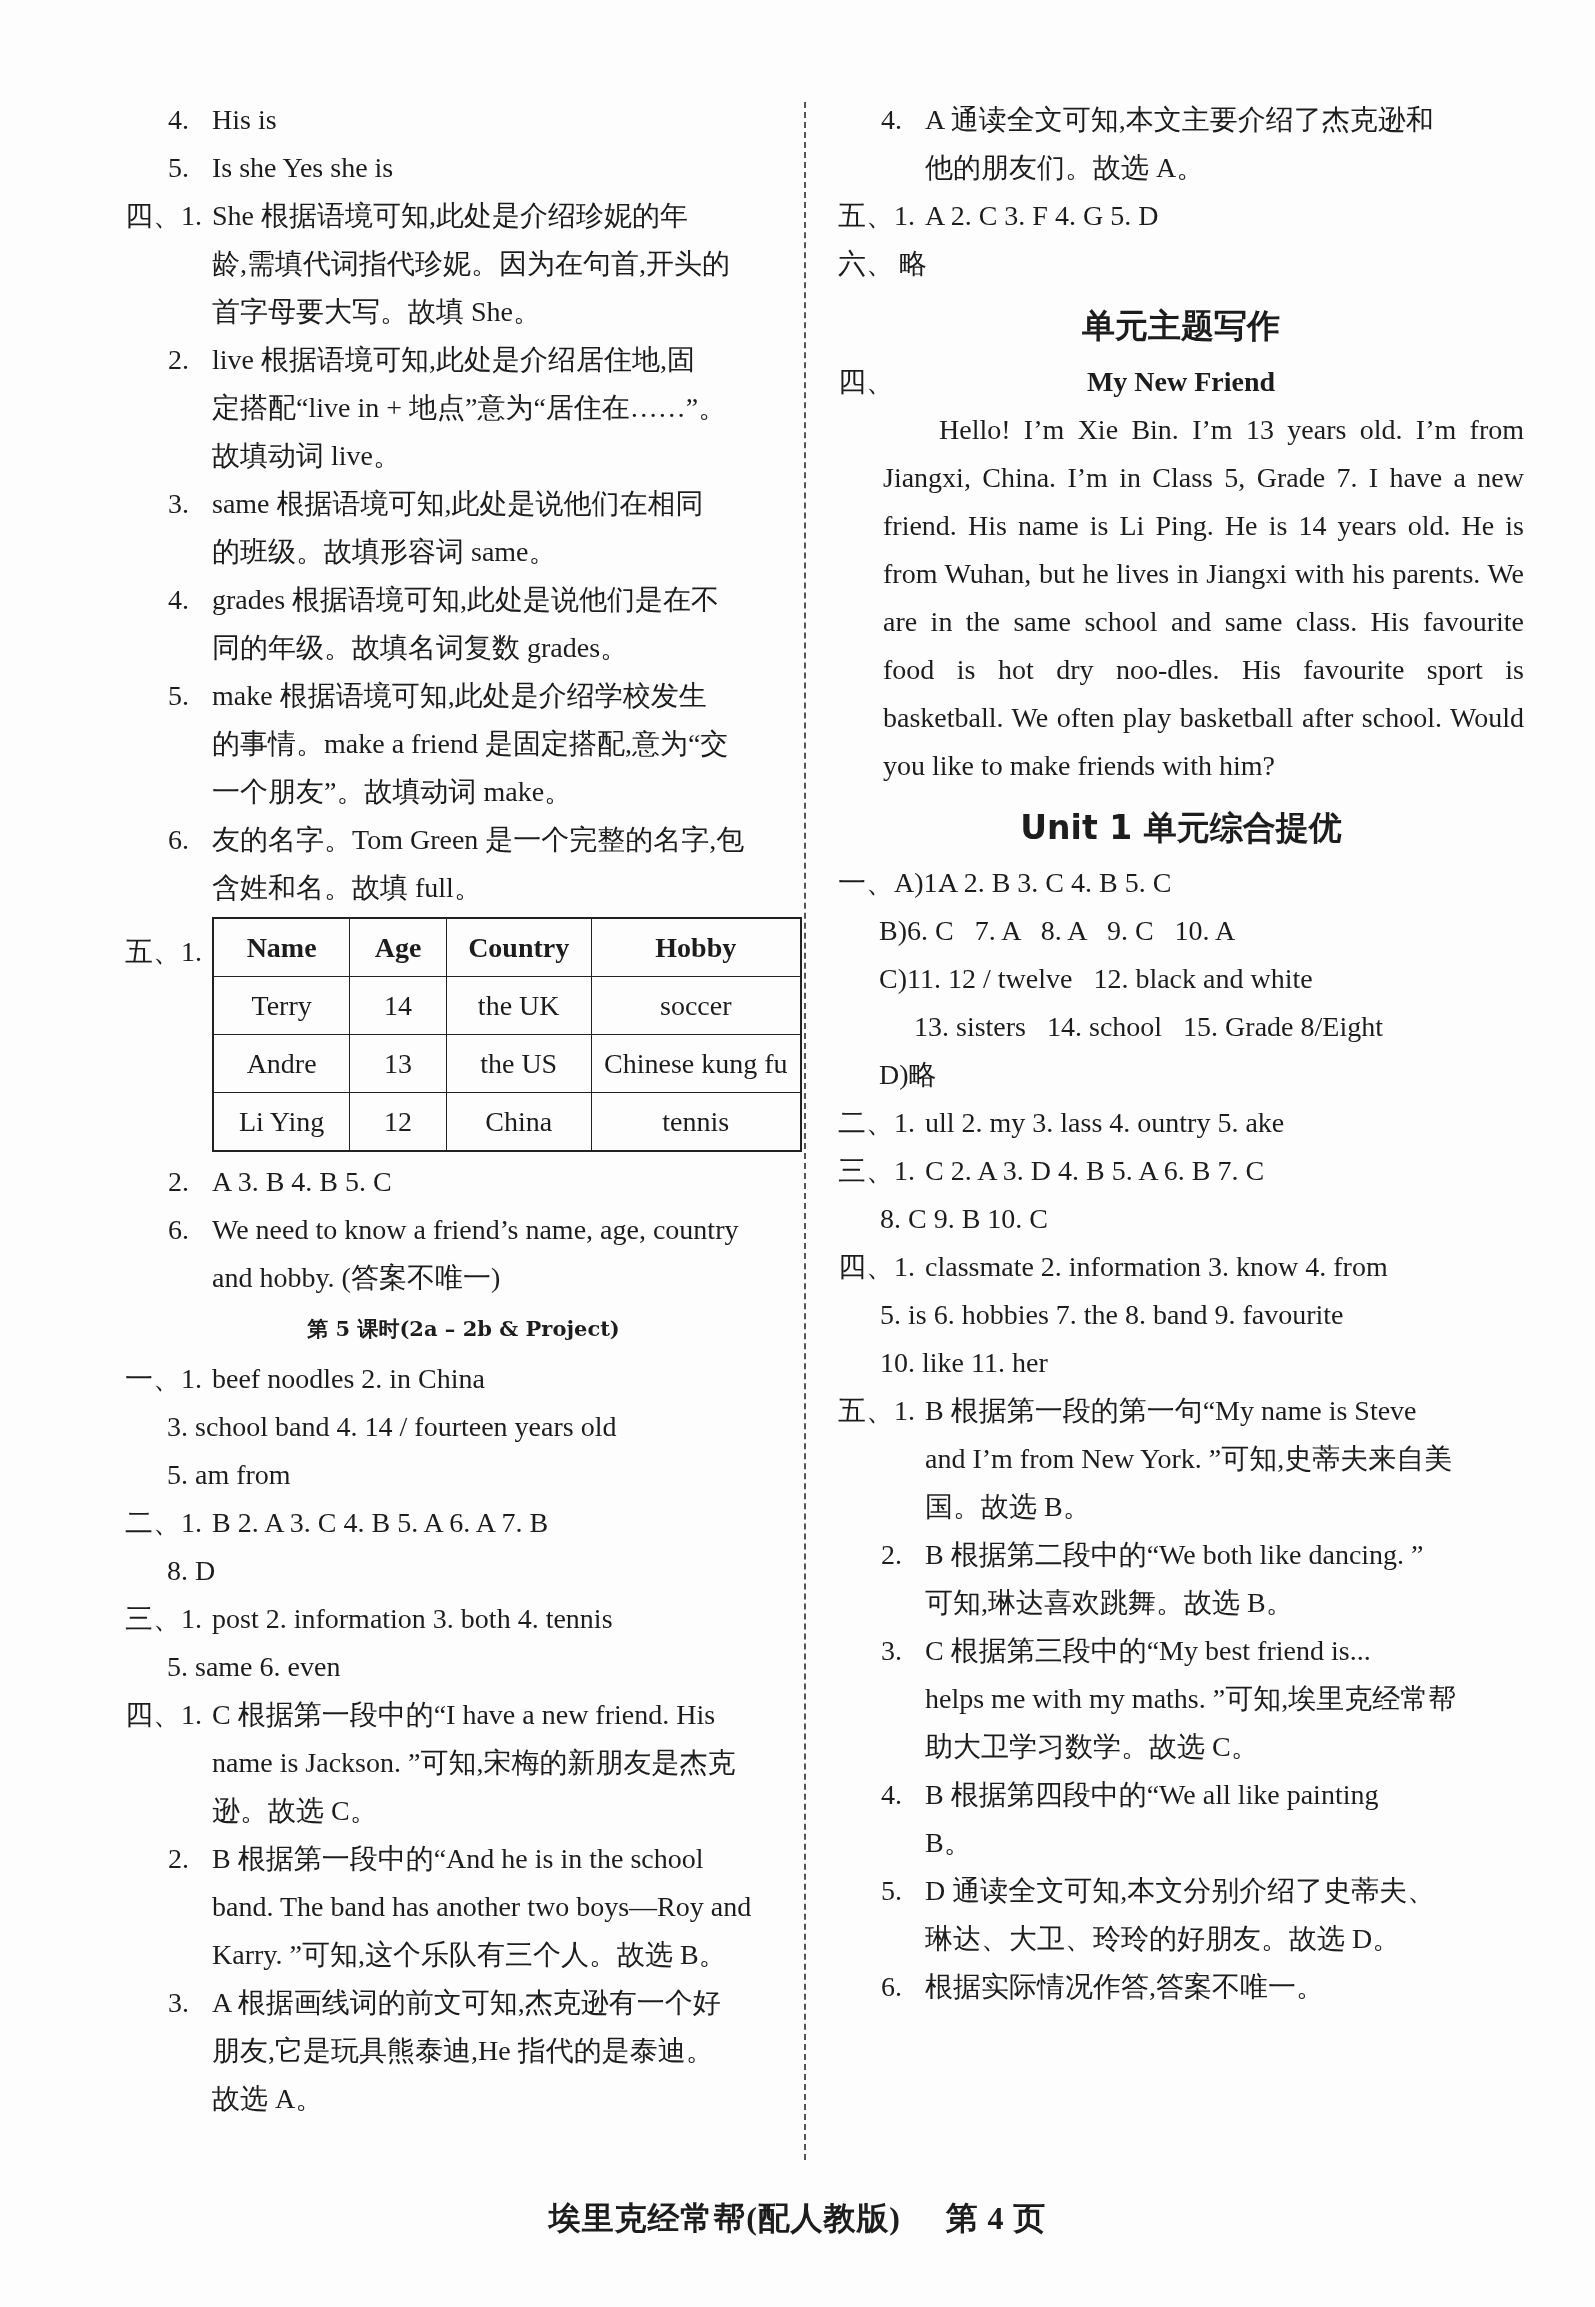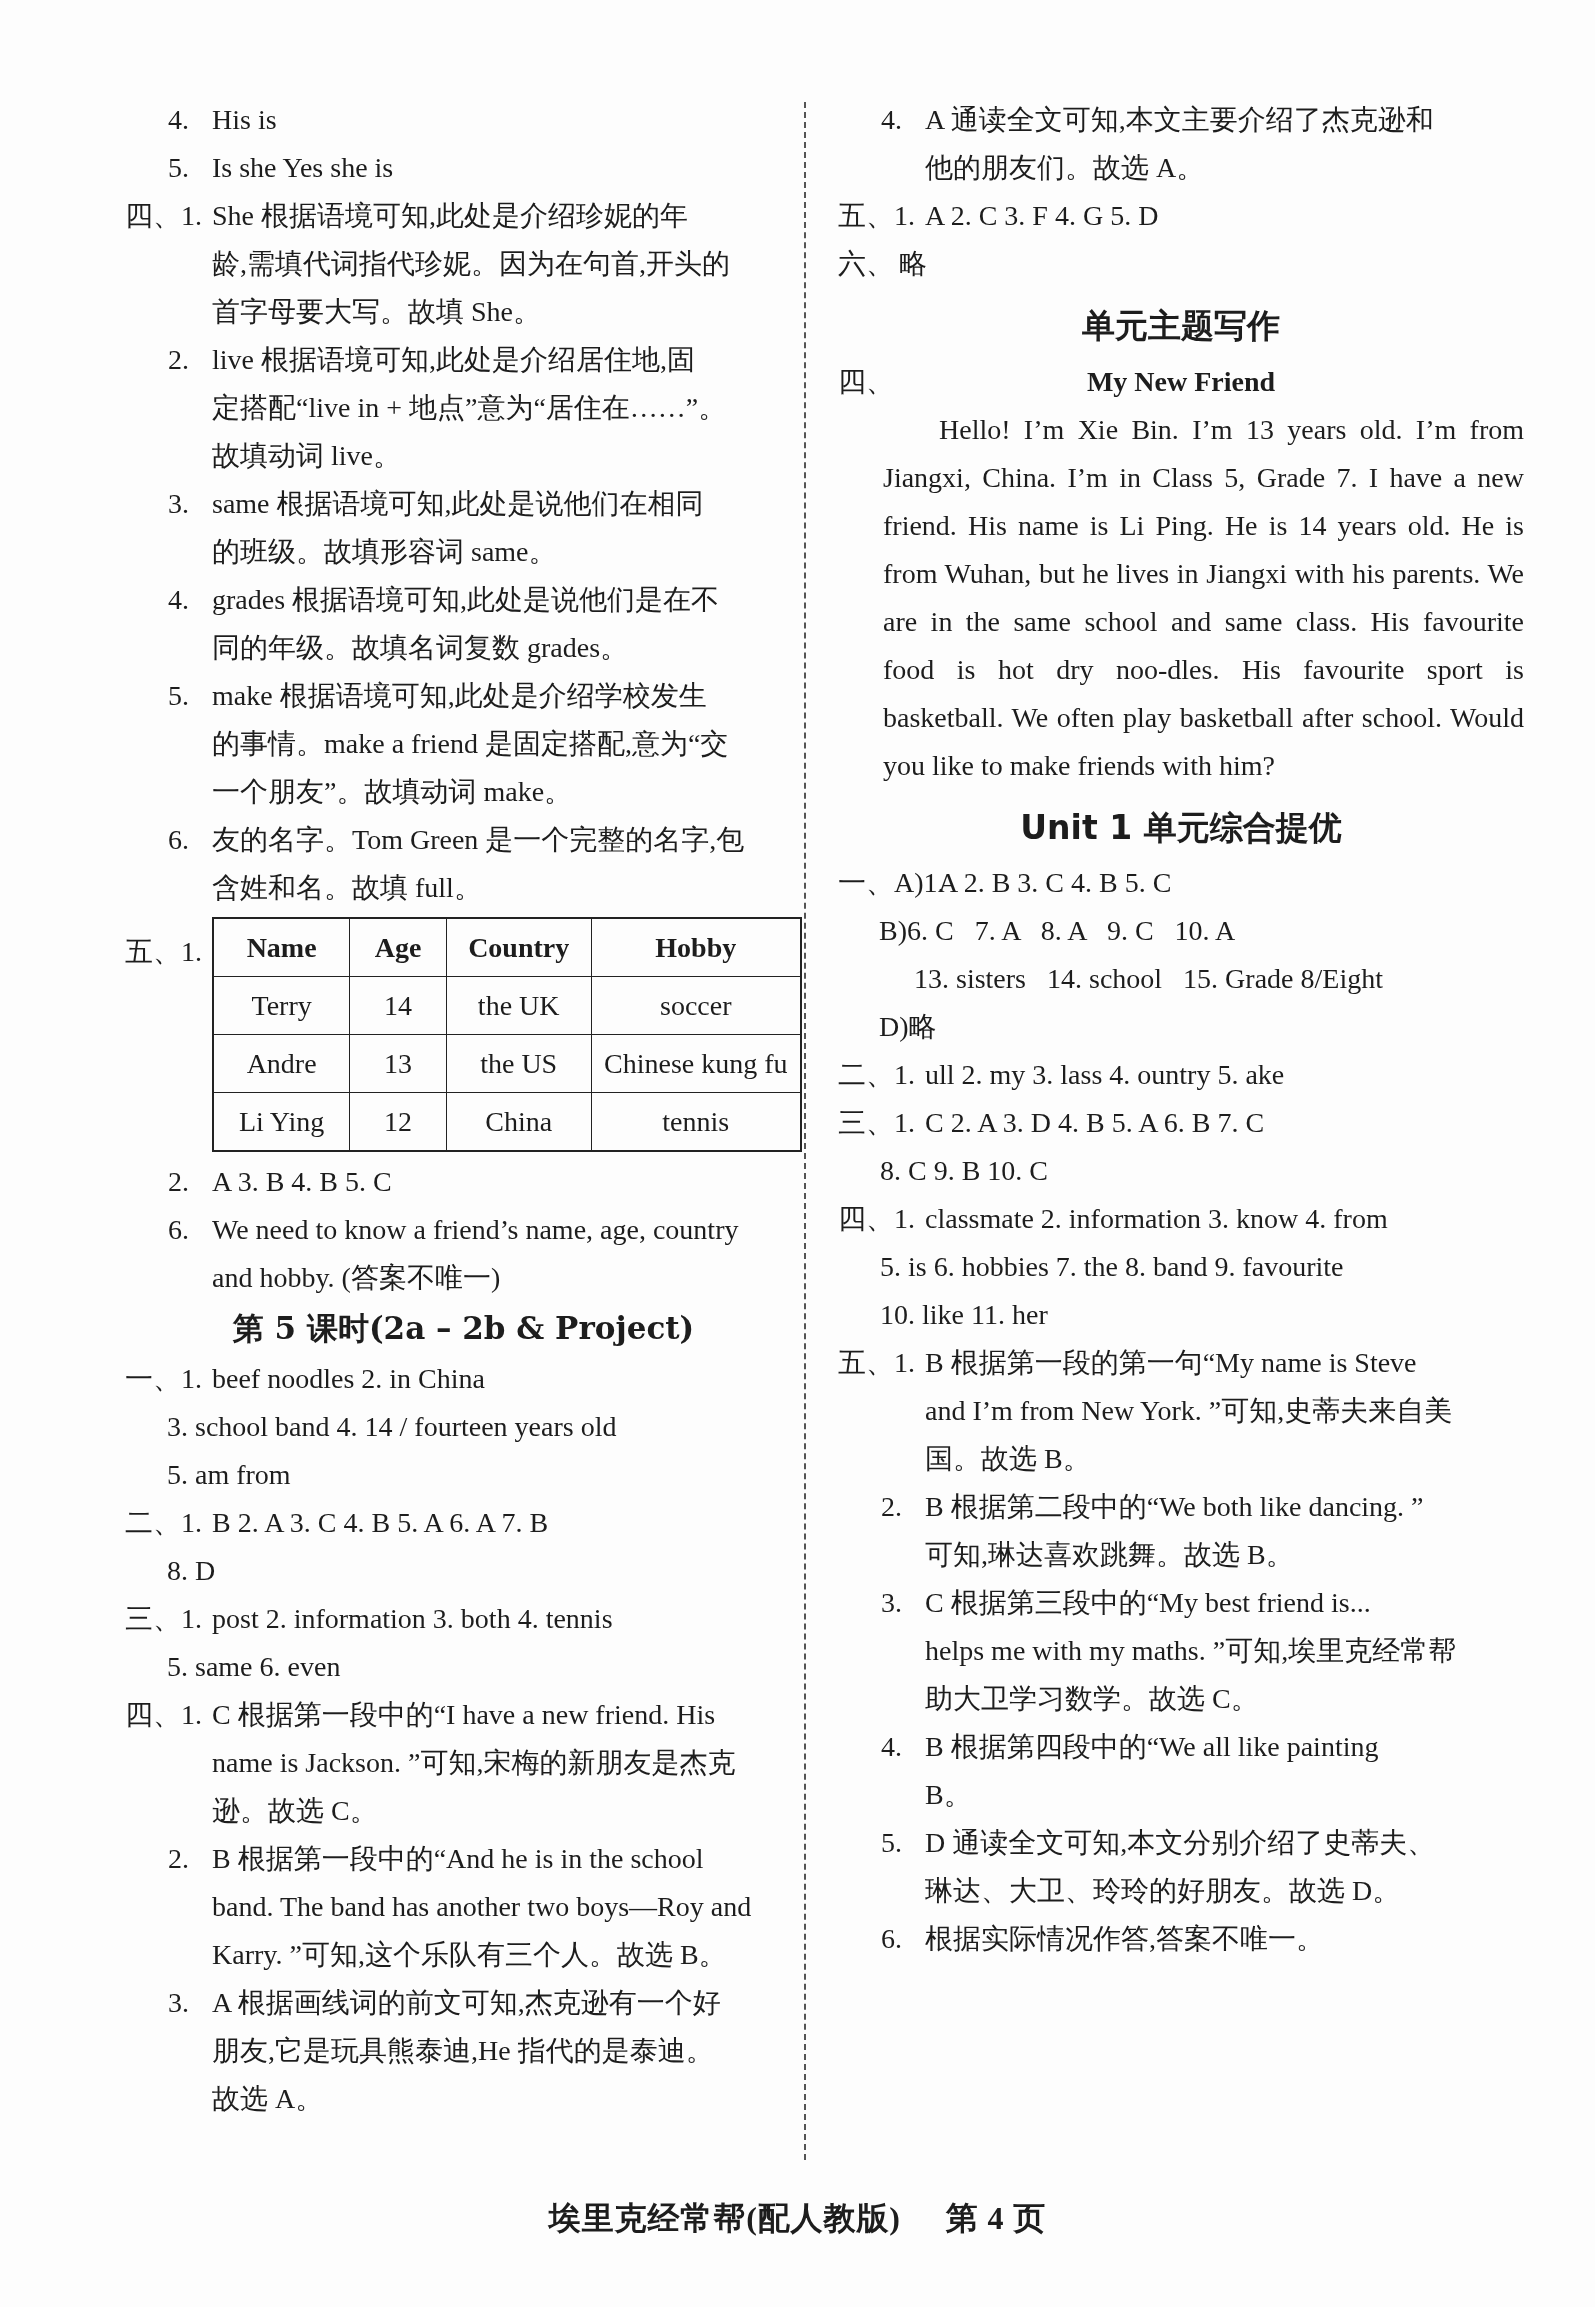--- a/index.html
+++ b/index.html
@@ -20,21 +20,21 @@
   }
   .item { position: relative; padding-left: 87px; }
   .item .lab { position: absolute; left: 0; top: 0; white-space: pre; }
   .item.sub .lab { left: 43px; }
   .line { white-space: nowrap; }
   .sec-title {
     text-align: center; font-family: "DejaVu Sans", "Liberation Sans", sans-serif;
     font-weight: bold; font-size: 33px; line-height: 57px; margin: 9px 0 3.6px 0;
   }
   .lesson-title {
-    text-align: center; font-size: 31px; line-height: 53px; font-weight: bold;
+    text-align: center; font-size: 21px; line-height: 53px; font-weight: bold;
     font-family: "DejaVu Serif", "Liberation Serif", serif;
   }
   .essay-row { position: relative; height: 48px; }
   .essay-row .lab { position: absolute; left: 0; top: 0; }
   .essay-row .ttl { position: absolute; left: 0; right: 0; top: 0; text-align: center; font-weight: bold; }
   .essay { padding-left: 45px; text-align: justify; }
   .essay p { margin: 0; text-indent: 2em; }
   table.info {
     border-collapse: collapse; font-size: 28px; margin: 5.3px 0 5.3px 87px;
   }
@@ -205,20 +205,21 @@
   <div class="essay">
     <p>Hello! I’m Xie Bin. I’m 13 years old. I’m from Jiangxi, China. I’m in Class 5, Grade 7. I have a new friend. His name is Li Ping. He is 14 years old. He is from Wuhan, but he lives in Jiangxi with his parents. We are in the same school and same class. His favourite food is hot dry noo-dles. His favourite sport is basketball. We often play basketball after school. Would you like to make friends with him?</p>
   </div>
 
   <div class="sec-title">Unit 1 单元综合提优</div>
 
   <div class="item" style="padding-left:100px">
     <span class="lab">一、A)1.</span>
     <div class="line">A   2. B   3. C   4. B   5. C</div>
     <div class="line" style="margin-left:-59px; white-space:pre">B)6. C   7. A   8. A   9. C   10. A</div>
+    <div class="line" style="margin-left:-59px; white-space:pre">C)11. 12 / twelve   12. black and white</div>
     <div class="line" style="margin-left:-59px; white-space:pre">     13. sisters   14. school   15. Grade 8/Eight</div>
     <div class="line" style="margin-left:-59px">D)略</div>
   </div>
   <div class="item">
     <span class="lab">二、1.</span>
     <div class="line">ull   2. my   3. lass   4. ountry   5. ake</div>
   </div>
   <div class="item">
     <span class="lab">三、1.</span>
     <div class="line">C   2. A   3. D   4. B   5. A   6. B   7. C</div>

